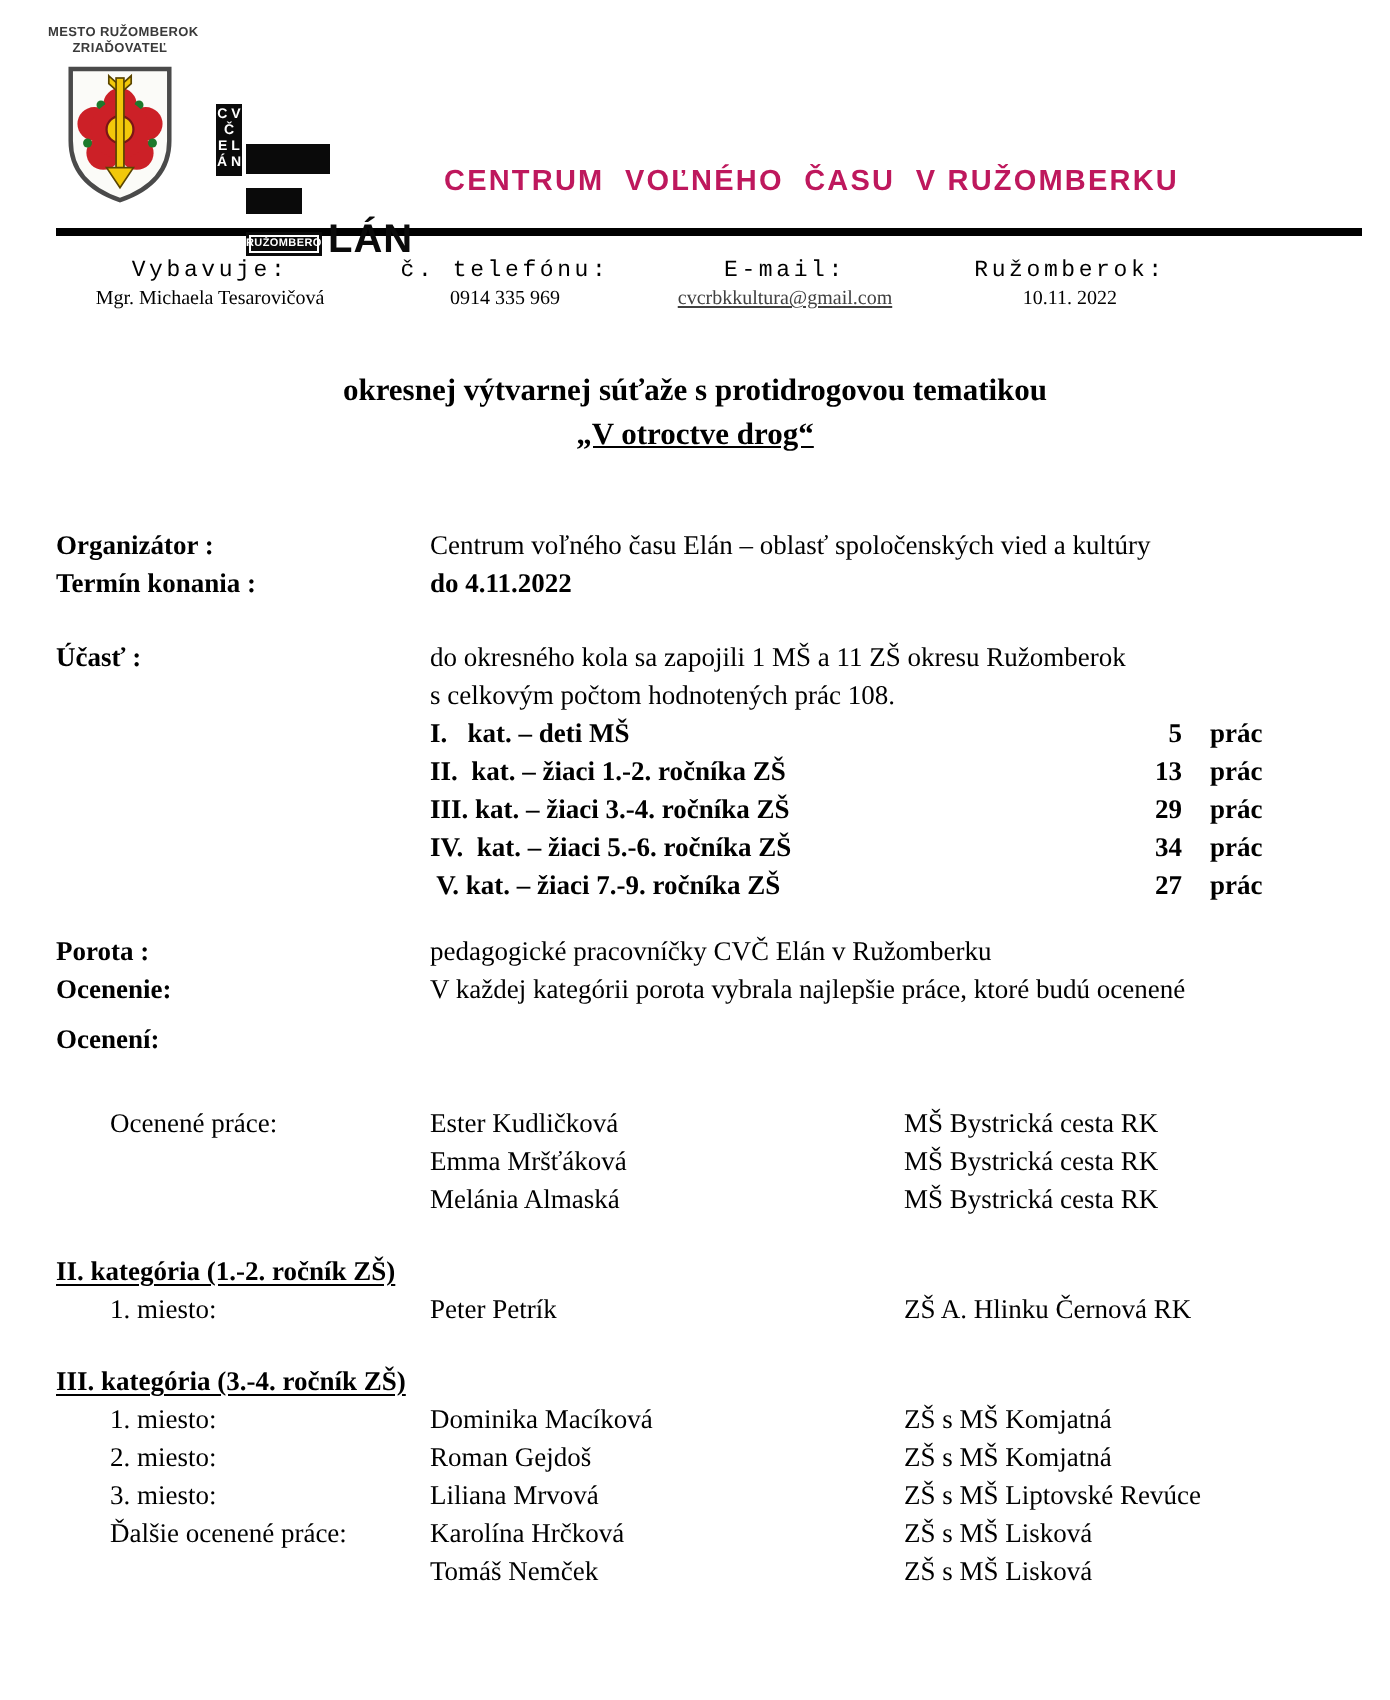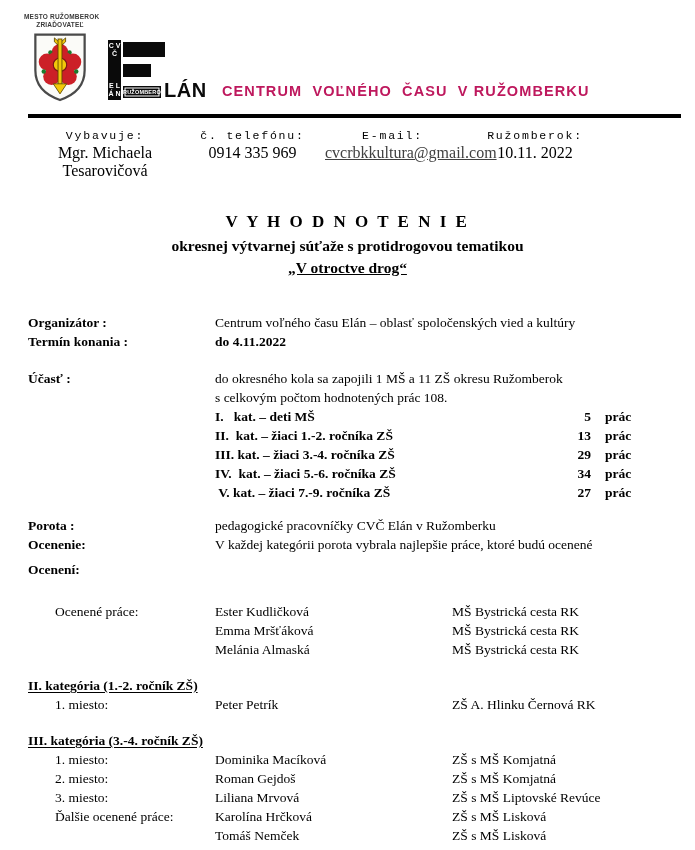--- a/index.html
+++ b/index.html
@@ -6,21 +6,21 @@
   .page{position:relative;width:695px;height:850px;background:#ffffff;overflow:hidden;
         font-family:"Liberation Serif",serif;color:#000;}
 
   
   .logo-area{position:relative;height:114px;}
   .coat{position:absolute;left:24px;top:13px;width:72px;text-align:center;}
   .coat-caption{font-family:"Liberation Sans",sans-serif;font-size:6.5px;line-height:7.5px;
                 color:#3a3a3a;font-weight:bold;letter-spacing:.2px;white-space:nowrap;}
   .coat svg{display:block;margin:3px auto 0 auto;}
 
-  .elan{position:absolute;left:108px;top:40px;height:60px;display:flex;}
+  .elan{position:absolute;left:108px;top:40px;height:60px;display:flex;align-items:center;}
   .elan-side{width:13px;background:#0a0a0a;color:#fff;font-family:"Liberation Sans",sans-serif;
              font-weight:bold;font-size:7px;line-height:8px;text-align:center;
              display:flex;flex-direction:column;justify-content:space-between;padding:2px 0;box-sizing:border-box;}
   .elan-side div{white-space:normal;word-break:break-word;}
   .elan-bars{margin-left:2px;position:relative;width:95px;}
   .bar-top{position:absolute;left:0;top:2px;width:42px;height:15px;background:#0a0a0a;}
   .bar-mid{position:absolute;left:0;top:24px;width:28px;height:13px;background:#0a0a0a;}
   .rzk-box{position:absolute;left:0;top:46px;width:38px;height:12px;background:#0a0a0a;color:#fff;
            box-shadow:inset 0 0 0 1.5px #0a0a0a, inset 0 0 0 2.5px #fff;
            font-family:"Liberation Sans",sans-serif;font-weight:bold;font-size:5.5px;line-height:12px;
@@ -29,21 +29,21 @@
             font-weight:bold;font-size:20px;line-height:20px;letter-spacing:.5px;color:#0a0a0a;}
 
   .org-title{position:absolute;left:222px;top:83px;font-family:"Liberation Sans",sans-serif;
              font-weight:bold;font-size:14.5px;letter-spacing:1.1px;white-space:pre;}
 
   .rule{margin:0 14px 0 28px;height:4px;background:#000;}
 
   
   .contacts{display:flex;margin:11px 0 0 30px;text-align:center;}
   .contact-label{font-size:11.5px;letter-spacing:1.8px;font-family:Liberation Mono, monospace;}
-  .contact-value{font-size:16px;margin-top:2px;}
+  .contact-value{font-size:10px;margin-top:2px;}
   .c1{width:150px;} .c2{width:145px;} .c3{width:135px;} .c4{width:150px;}
   .email-link{text-decoration:underline;cursor:pointer;}
 
   
   .doc-title{text-align:center;margin-top:32px;}
   .t1{font-size:17px;font-weight:bold;letter-spacing:2.5px;}
   .t2{font-size:15.5px;font-weight:bold;margin-top:5px;}
   .t3{font-size:15.5px;font-weight:bold;text-decoration:underline;margin-top:4px;}
 
   
@@ -130,21 +130,20 @@
       <div class="contact-label">E-mail:</div>
       <div class="contact-value"><span class="email-link" style="color:#404040">cvcrbkkultura@gmail.com</span></div>
     </div>
     <div class="c4">
       <div class="contact-label">Ružomberok:</div>
       <div class="contact-value">10.11. 2022</div>
     </div>
   </div>
 
   <div class="doc-title">
-    <div class="t1">V Y H O D N O T E N I E</div>
     <div class="t2">okresnej výtvarnej súťaže s protidrogovou tematikou</div>
     <div class="t3">„V otroctve drog“</div>
   </div>
 
   <div class="body">
 
     <div class="info-row">
       <div class="info-label">Organizátor :</div>
       <div>Centrum voľného času Elán – oblasť spoločenských vied a kultúry</div>
     </div>

